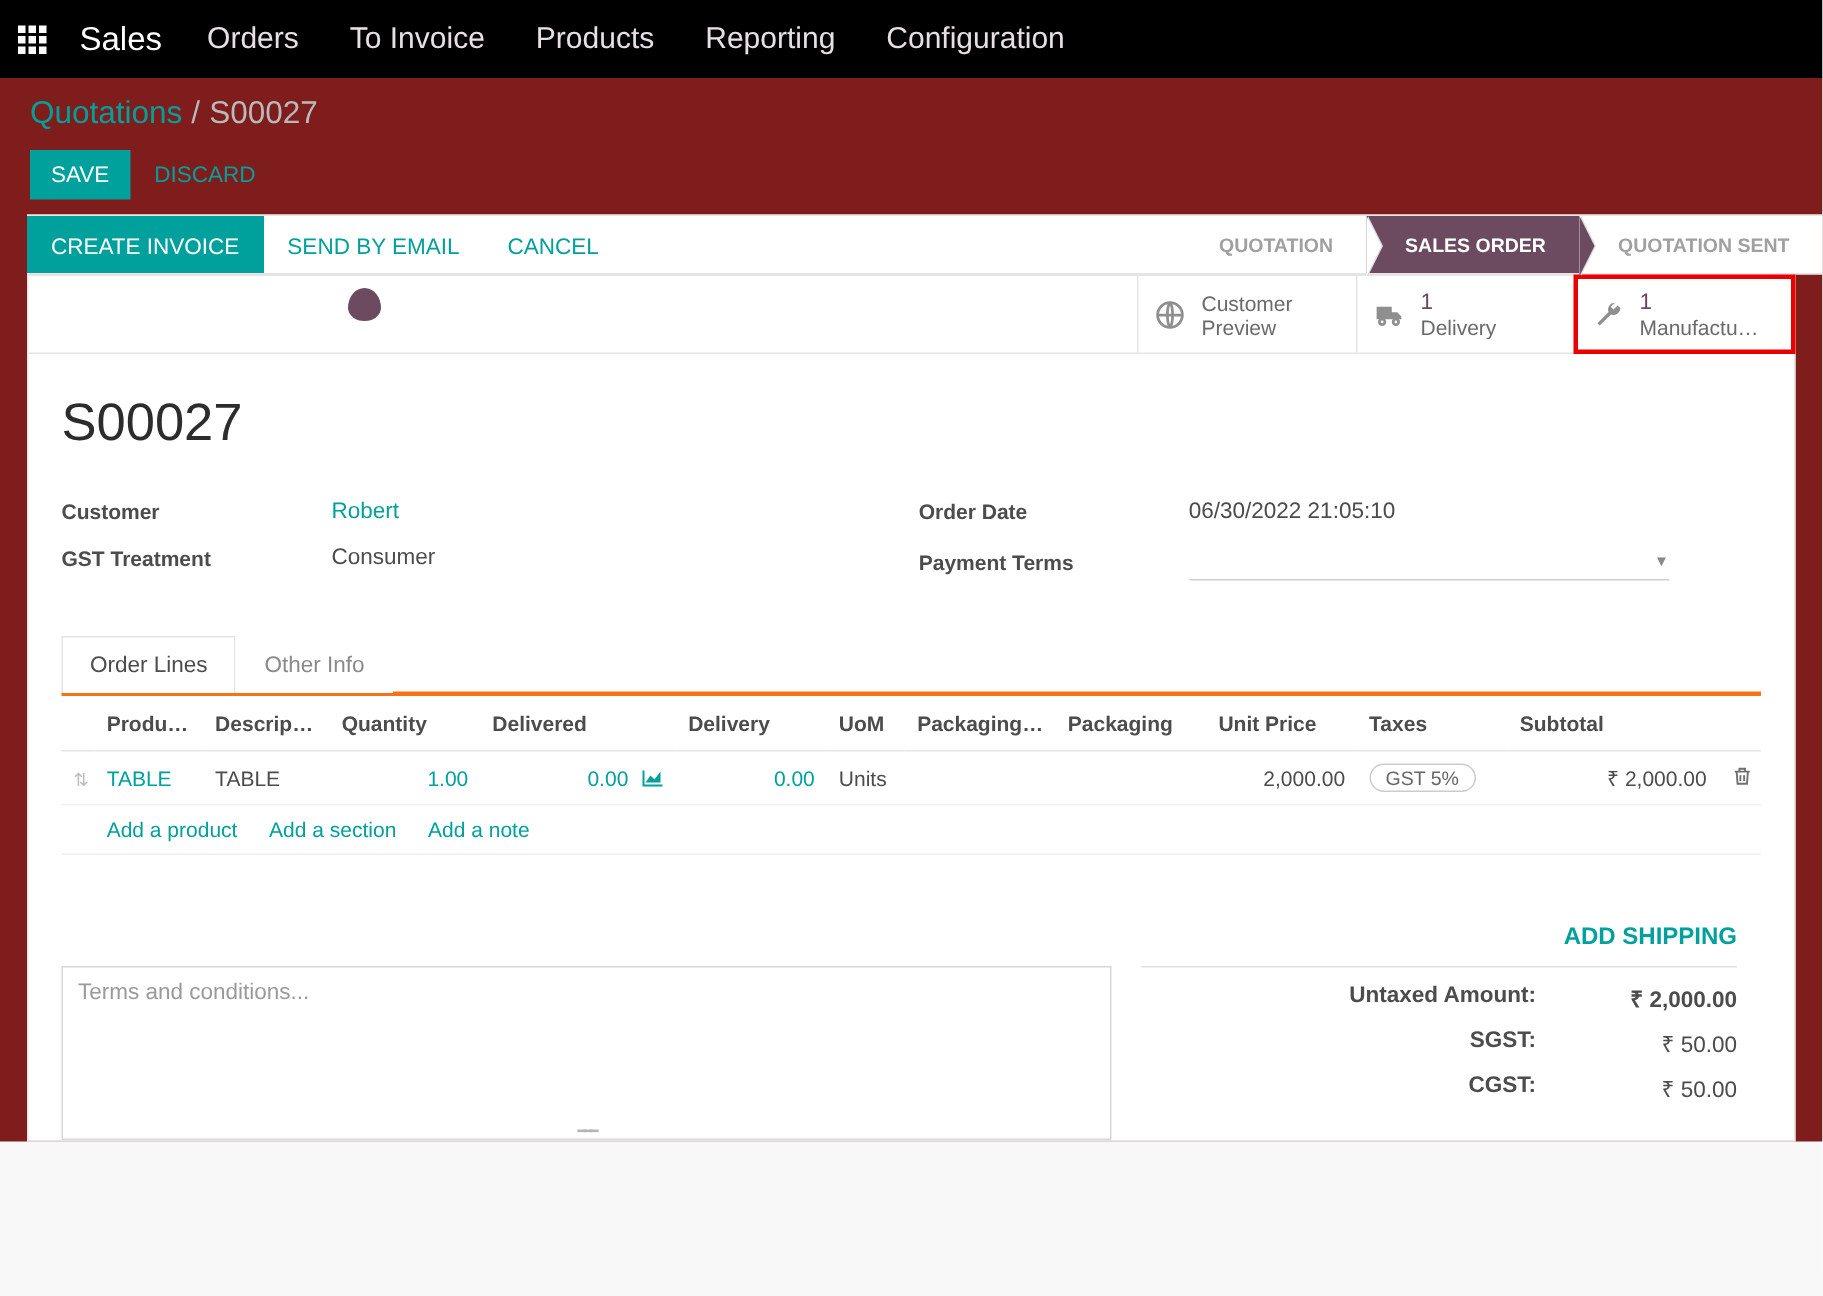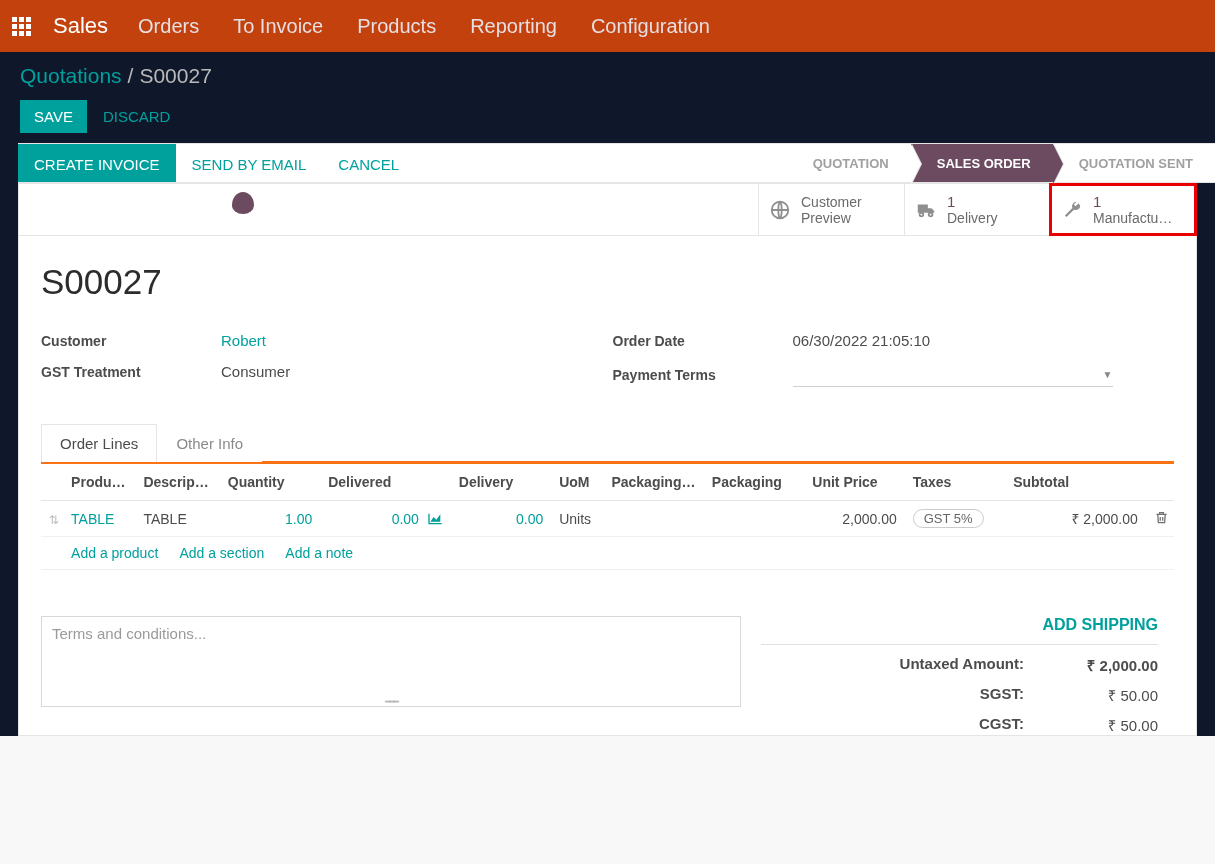--- a/index.html
+++ b/index.html
@@ -8,21 +8,21 @@
     font-size: 14px;
     color: #4c4c4c;
     background: #f8f8f8;
     width: 1215px;
     height: 864px;
     overflow: hidden;
   }
 
   
   .navbar {
-    background: #c2410c;
+    background: #000000;
     height: 52px;
     display: flex;
     align-items: center;
     padding: 0 12px;
     color: #fff;
   }
   .apps-icon {
     display: grid;
     grid-template-columns: repeat(3, 5px);
     grid-template-rows: repeat(3, 5px);
@@ -33,21 +33,21 @@
   .apps-icon span { background: #fff; }
   .brand { font-size: 22px; font-weight: 500; margin-right: 30px; }
   .nav-item {
     color: #e7dfe4;
     font-size: 20px;
     margin-right: 34px;
     cursor: pointer;
   }
 
   
-  .content-area { background: #0f172a; }
+  .content-area { background: #7f1d1d; }
   .breadcrumb-bar {
     padding: 12px 20px 6px 20px;
     display: flex;
     align-items: center;
   }
   .breadcrumb-link {
     color: #00a09d;
     font-size: 21px;
     font-weight: 500;
     cursor: pointer;
@@ -276,25 +276,26 @@
   .bottom-area {
     display: flex;
     padding: 10px 0 0 0;
     gap: 20px;
     align-items: flex-start;
     margin-top: 36px;
   }
   .terms-box {
     flex: 0 0 700px;
     border: 1px solid #d8d8d8;
-    height: 91px;
+    height: 116px;
     padding: 8px 10px;
     color: #9a9a9a;
     font-size: 15px;
     position: relative;
+    margin-top: 28px;
   }
   .terms-box .grip {
     position: absolute;
     bottom: -1px;
     left: 50%;
     transform: translateX(-50%);
     letter-spacing: -2px;
     color: #b5b5b5;
     font-size: 10px;
   }

